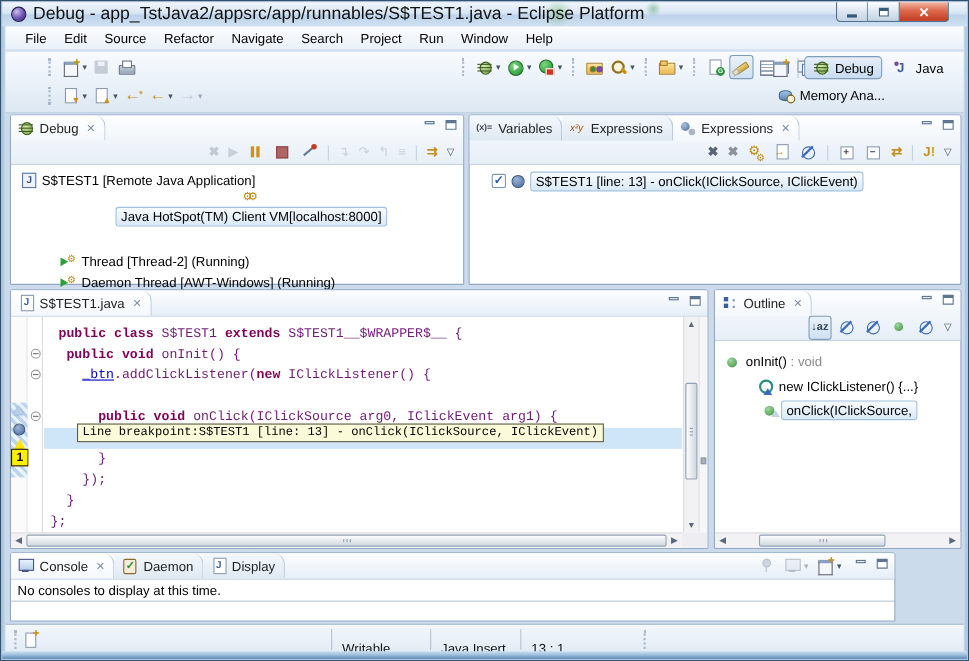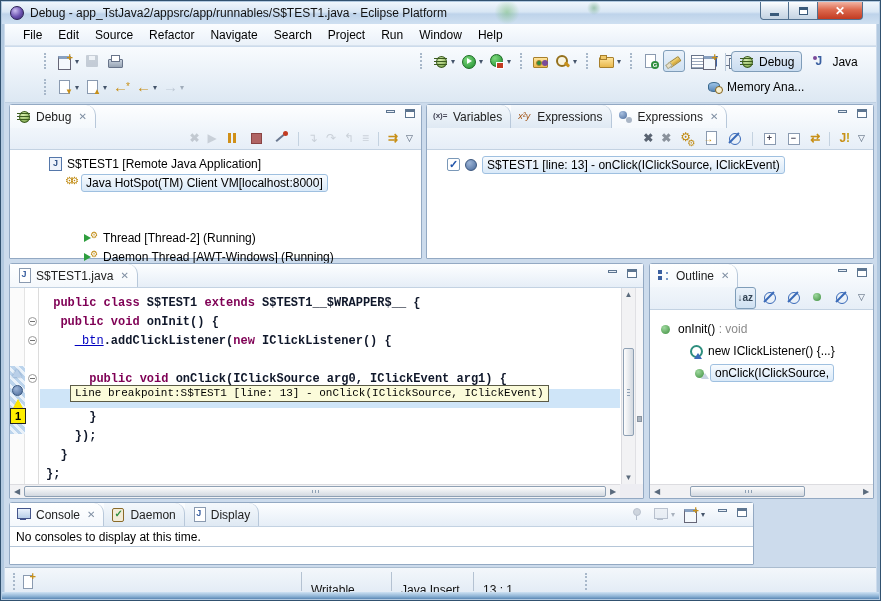--- a/index.html
+++ b/index.html
@@ -8,21 +8,21 @@
     background:#ccdbec;border:1px solid #31516f;box-shadow:inset 0 0 0 3px #b2c9e0;overflow:hidden;}
   
   .titlebar{position:absolute;left:1px;top:1px;right:1px;height:22px;
     background:
       radial-gradient(circle 18px at 505px 10px, rgba(120,190,120,.55), rgba(120,190,120,0) 70%),
       radial-gradient(circle 10px at 592px 6px, rgba(90,160,110,.5), rgba(90,160,110,0) 70%),
       linear-gradient(#f0f6fc,#d8e6f4 45%,#bed3ea 55%,#cfe0f1);
     display:flex;align-items:center;}
   .app-icon{width:14px;height:14px;border-radius:50%;margin:0 6px 0 8px;
     background:radial-gradient(circle at 35% 30%,#cabcf0,#6a51b0 55%,#3a2a70);border:1px solid #2a2054;}
-  .title-text{font-size:12px;color:#111;}
+  .title-text{font-size:16px;color:#111;}
   .winbtns{position:absolute;top:0;right:16px;display:flex;}
   .wb{height:18px;border:1px solid #51708f;border-top:none;display:flex;align-items:center;justify-content:center;
     background:linear-gradient(#fdfeff,#dfe8f1 45%,#c4d3e2);}
   .wb-min{width:29px;border-radius:0 0 0 4px;}
   .wb-max{width:29px;border-left:none;}
   .wb-close{width:45px;border-left:none;border-radius:0 0 4px 0;
     background:linear-gradient(#f2b5a4,#dd6a4f 45%,#c23b22);color:#fff;font-weight:bold;font-size:12px;}
   .wb-min i{display:block;width:9px;height:3px;background:#3a5a7a;margin-top:8px;}
   .wb-max i{display:block;width:9px;height:8px;border:1px solid #3a5a7a;border-top:3px solid #3a5a7a;background:#fff;}
   
@@ -172,21 +172,21 @@
   .foldcol{position:absolute;left:16px;top:0;bottom:14px;width:13px;background:#fff;border-right:1px solid #dcdcdc;}
   .fm{position:absolute;left:2px;width:9px;height:9px;border:1px solid #9a9a9a;border-radius:50%;background:#fff;}
   .fm::before{content:"";position:absolute;left:1px;top:3px;width:5px;height:1px;background:#707070;}
   .codearea{position:absolute;left:30px;top:0;right:23px;bottom:14px;overflow:hidden;
     font-family:"Liberation Mono","DejaVu Sans Mono",monospace;font-size:12px;line-height:19px;}
   #code{padding:6px 0 0 6px;}
   .cl{height:19px;white-space:pre;}
   .cl.hl{background:#cfe5f8;margin-left:-6px;padding-left:6px;}
   .tok{white-space:pre;}
   .tok.kw{color:#7f0055;font-weight:bold;}
-  .tok.pl{color:#0f172a;font-weight:bold;}
+  .tok.pl{color:#701a75;}
   .tok.fld{color:#0000c0;text-decoration:underline;}
   .checker{position:absolute;left:0;top:78px;width:15px;height:68px;
     background:repeating-linear-gradient(45deg,#bcd4ec 0 3px,#eaf2fa 3px 6px);}
   .ruler-tri{position:absolute;left:2px;top:81px;width:0;height:0;border-left:5px solid transparent;
     border-right:5px solid transparent;border-bottom:8px solid #b9cfe8;filter:drop-shadow(0 0 1px #7090b8);}
   .ruler-bp{position:absolute;left:2px;top:97px;width:11px;height:11px;border-radius:50%;
     background:radial-gradient(circle at 35% 30%,#9cb4d6,#4a6b9c);border:1px solid #3a567e;}
   .drag-arrow{position:absolute;left:3px;top:111px;width:0;height:0;border-left:5px solid transparent;
     border-right:5px solid transparent;border-bottom:9px solid #ffe600;filter:drop-shadow(0 1px 0 #6b6b00);}
   .drag-badge{position:absolute;left:0px;top:120px;width:16px;height:16px;background:#ffee00;border:1px solid #222;
@@ -404,26 +404,26 @@
           </span>
         <span class="vtsep"></span>
         <span class="tbtn">
             <span class="ti" style="color:#c89018;font-weight:bold;">⇉</span>
           </span>
         <span class="tbtn">
             <span class="ti" style="font-size:9px;color:#44546a;">▽</span>
           </span>
       </div>
     </div>
-    <div id="debug-tree" style="padding-top:4px;padding-left:29px;">
+    <div id="debug-tree" style="padding-top:4px;">
         <div class="trowi" style="padding-left: 8px;">
           <span class="ic ic-remote-java-application"></span>
           <span class="tlabel">S$TEST1 [Remote Java Application]</span>
         </div>
-        <div class="trowi" style="padding-left: 26px;">
+        <div class="trowi" style="padding-left: 26px; flex-direction: column;">
           <span class="ic ic-jvm"></span>
           <span class="tlabel selbox">Java HotSpot(TM) Client VM[localhost:8000]</span>
         </div>
         <div class="trowi" style="padding-left: 44px; margin-top: 36px;">
           <span class="ic ic-thread"></span>
           <span class="tlabel">Thread [Thread-2] (Running)</span>
         </div>
         <div class="trowi" style="padding-left: 44px;">
           <span class="ic ic-thread"></span>
           <span class="tlabel">Daemon Thread [AWT-Windows] (Running)</span>
@@ -623,21 +623,21 @@
           <span class="tlabel selbox">onClick(IClickSource,</span>
         </div>
       </div>
     <div class="hscroll" style="left:0;right:0;bottom:0;">
       <span class="ha" style="left:0;">◀</span>
       <div class="hthumb" style="left:40px;width:115px;"></div>
       <span class="ha" style="right:0;">▶</span>
     </div>
   </div>
 
-  <div class="view" style="left:8px;top:501px;width:745px;height:63px;">
+  <div class="view" style="left:8px;top:501px;width:805px;height:63px;">
     <div class="vhead" style="height:24px;">
       <div class="vtabs" id="console-tabs">
           <div class="vtab active">
             <span class="ic ic-console"></span>
             <span>Console</span>
             <span class="tabx">✕</span>
           </div>
           <div class="vtab">
             <span class="ic ic-tasks"></span>
             <span>Daemon</span>

